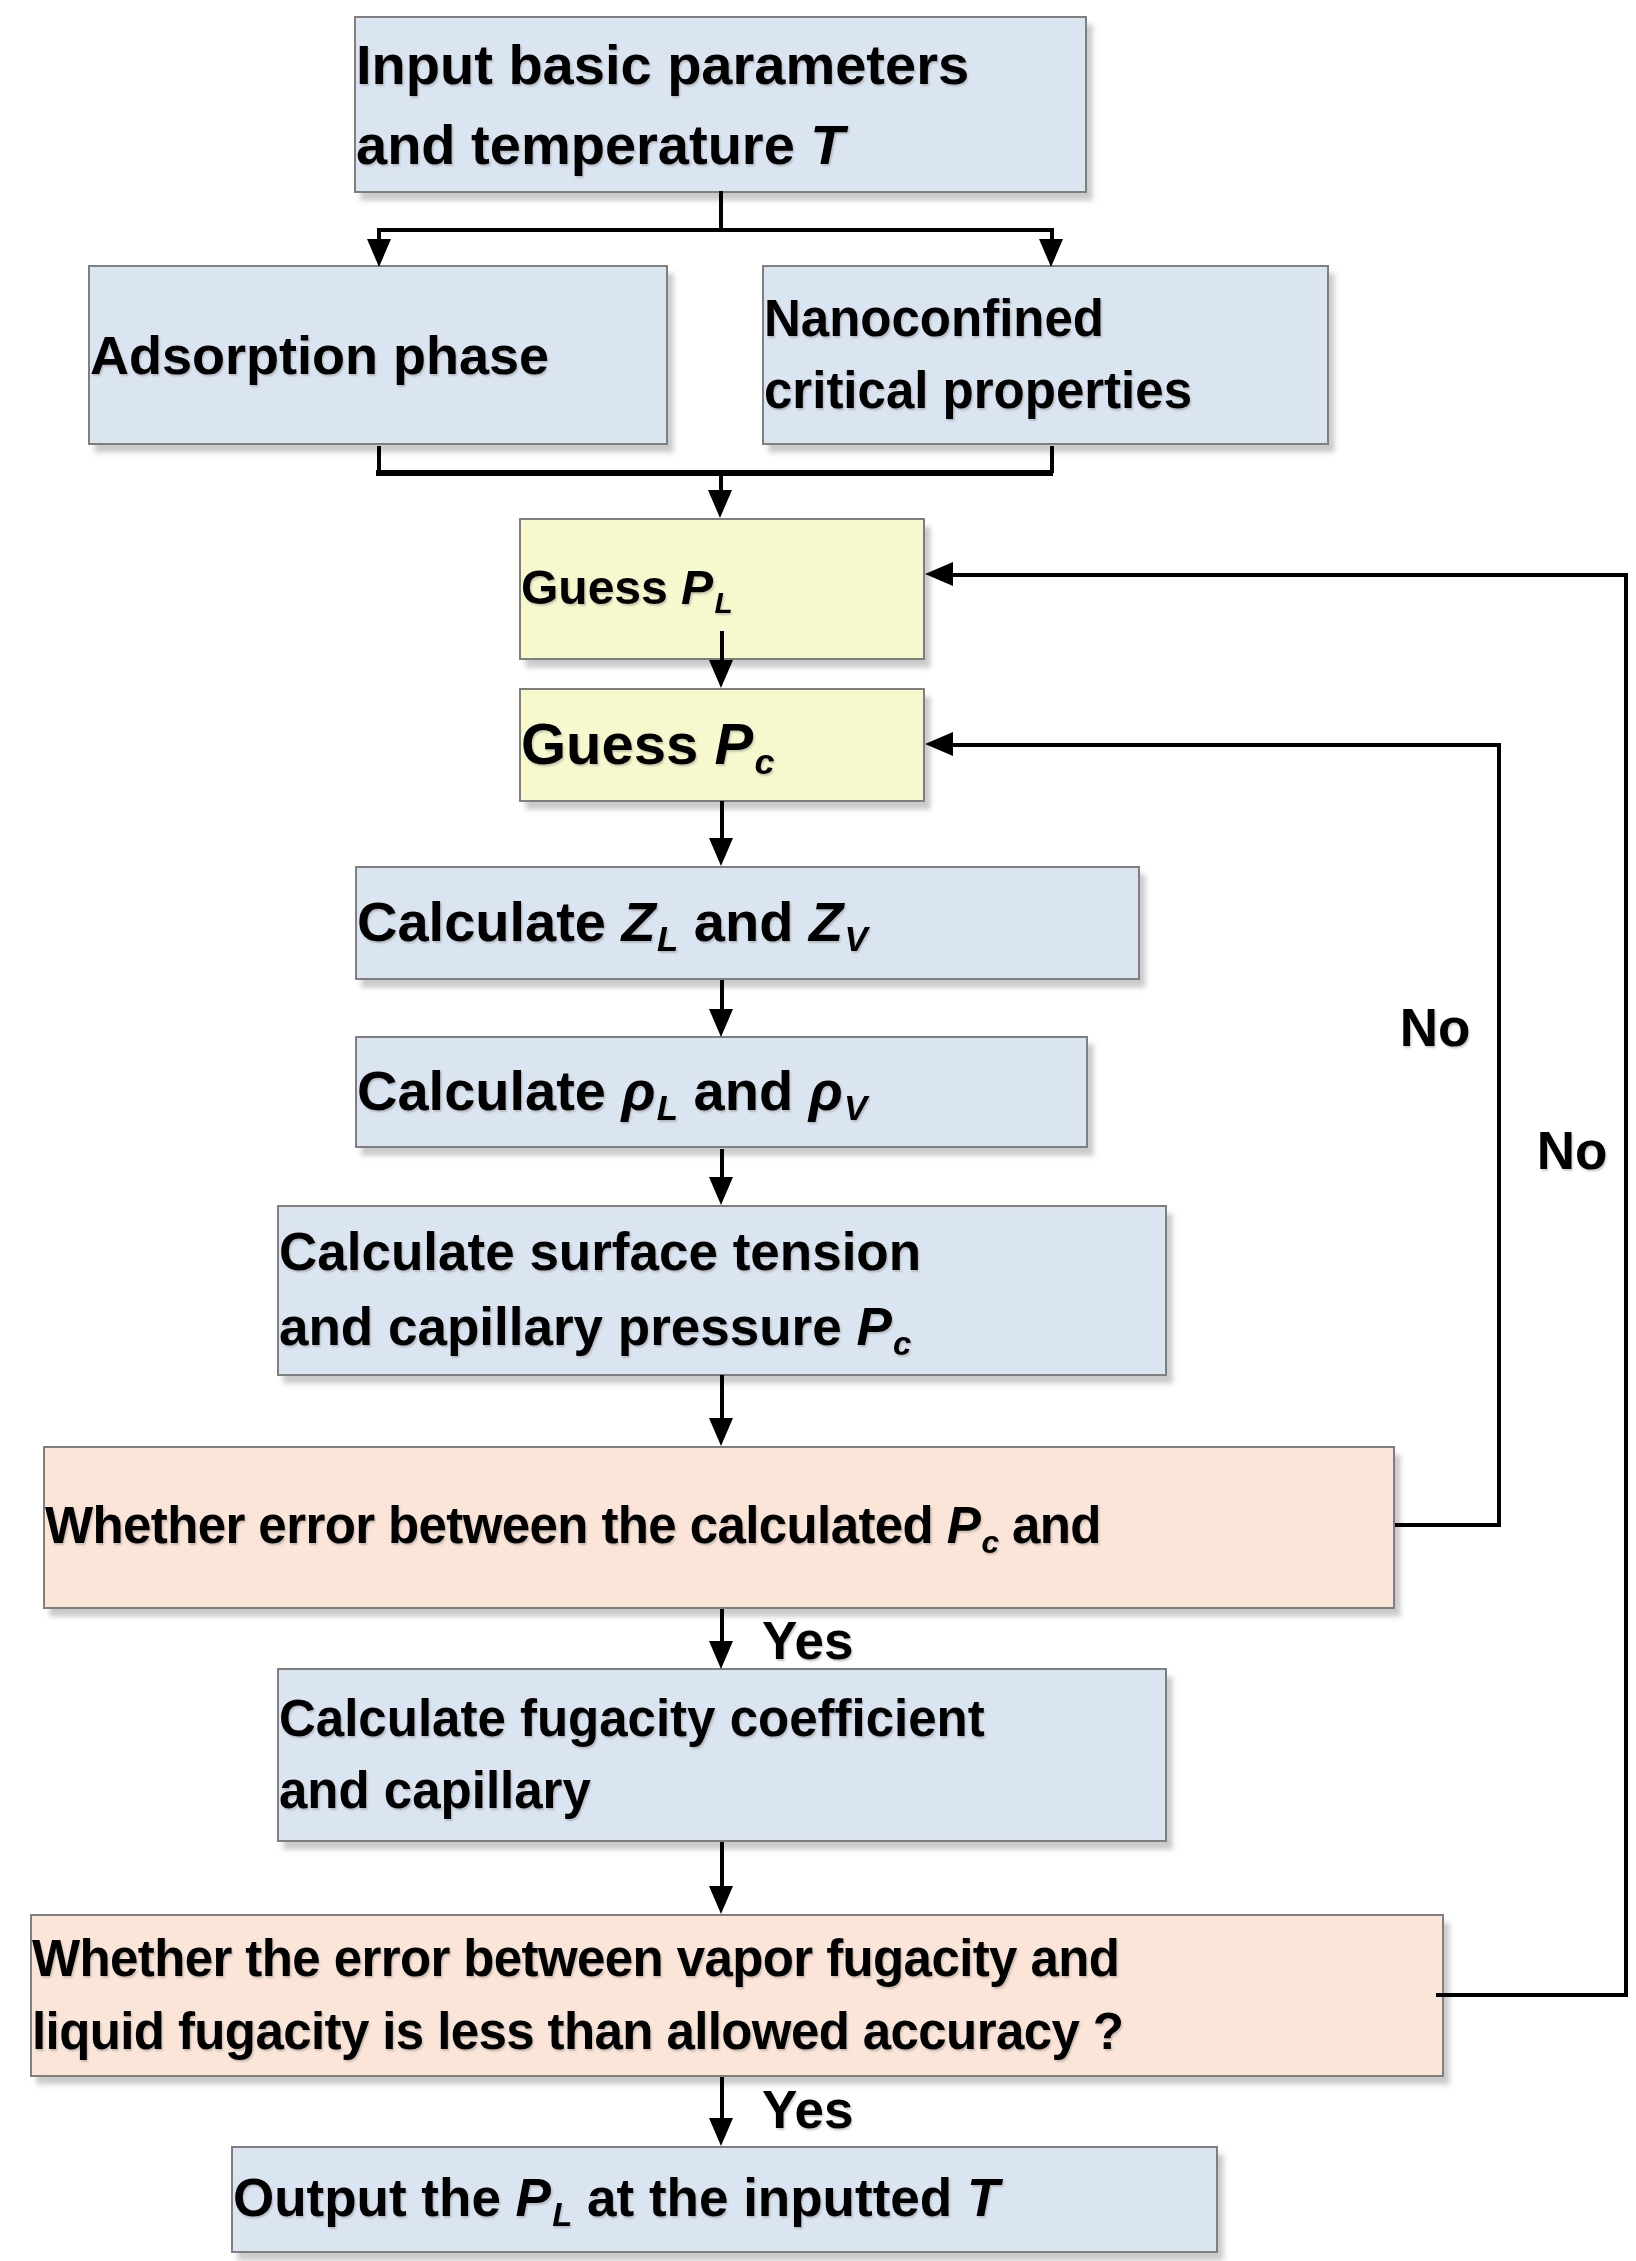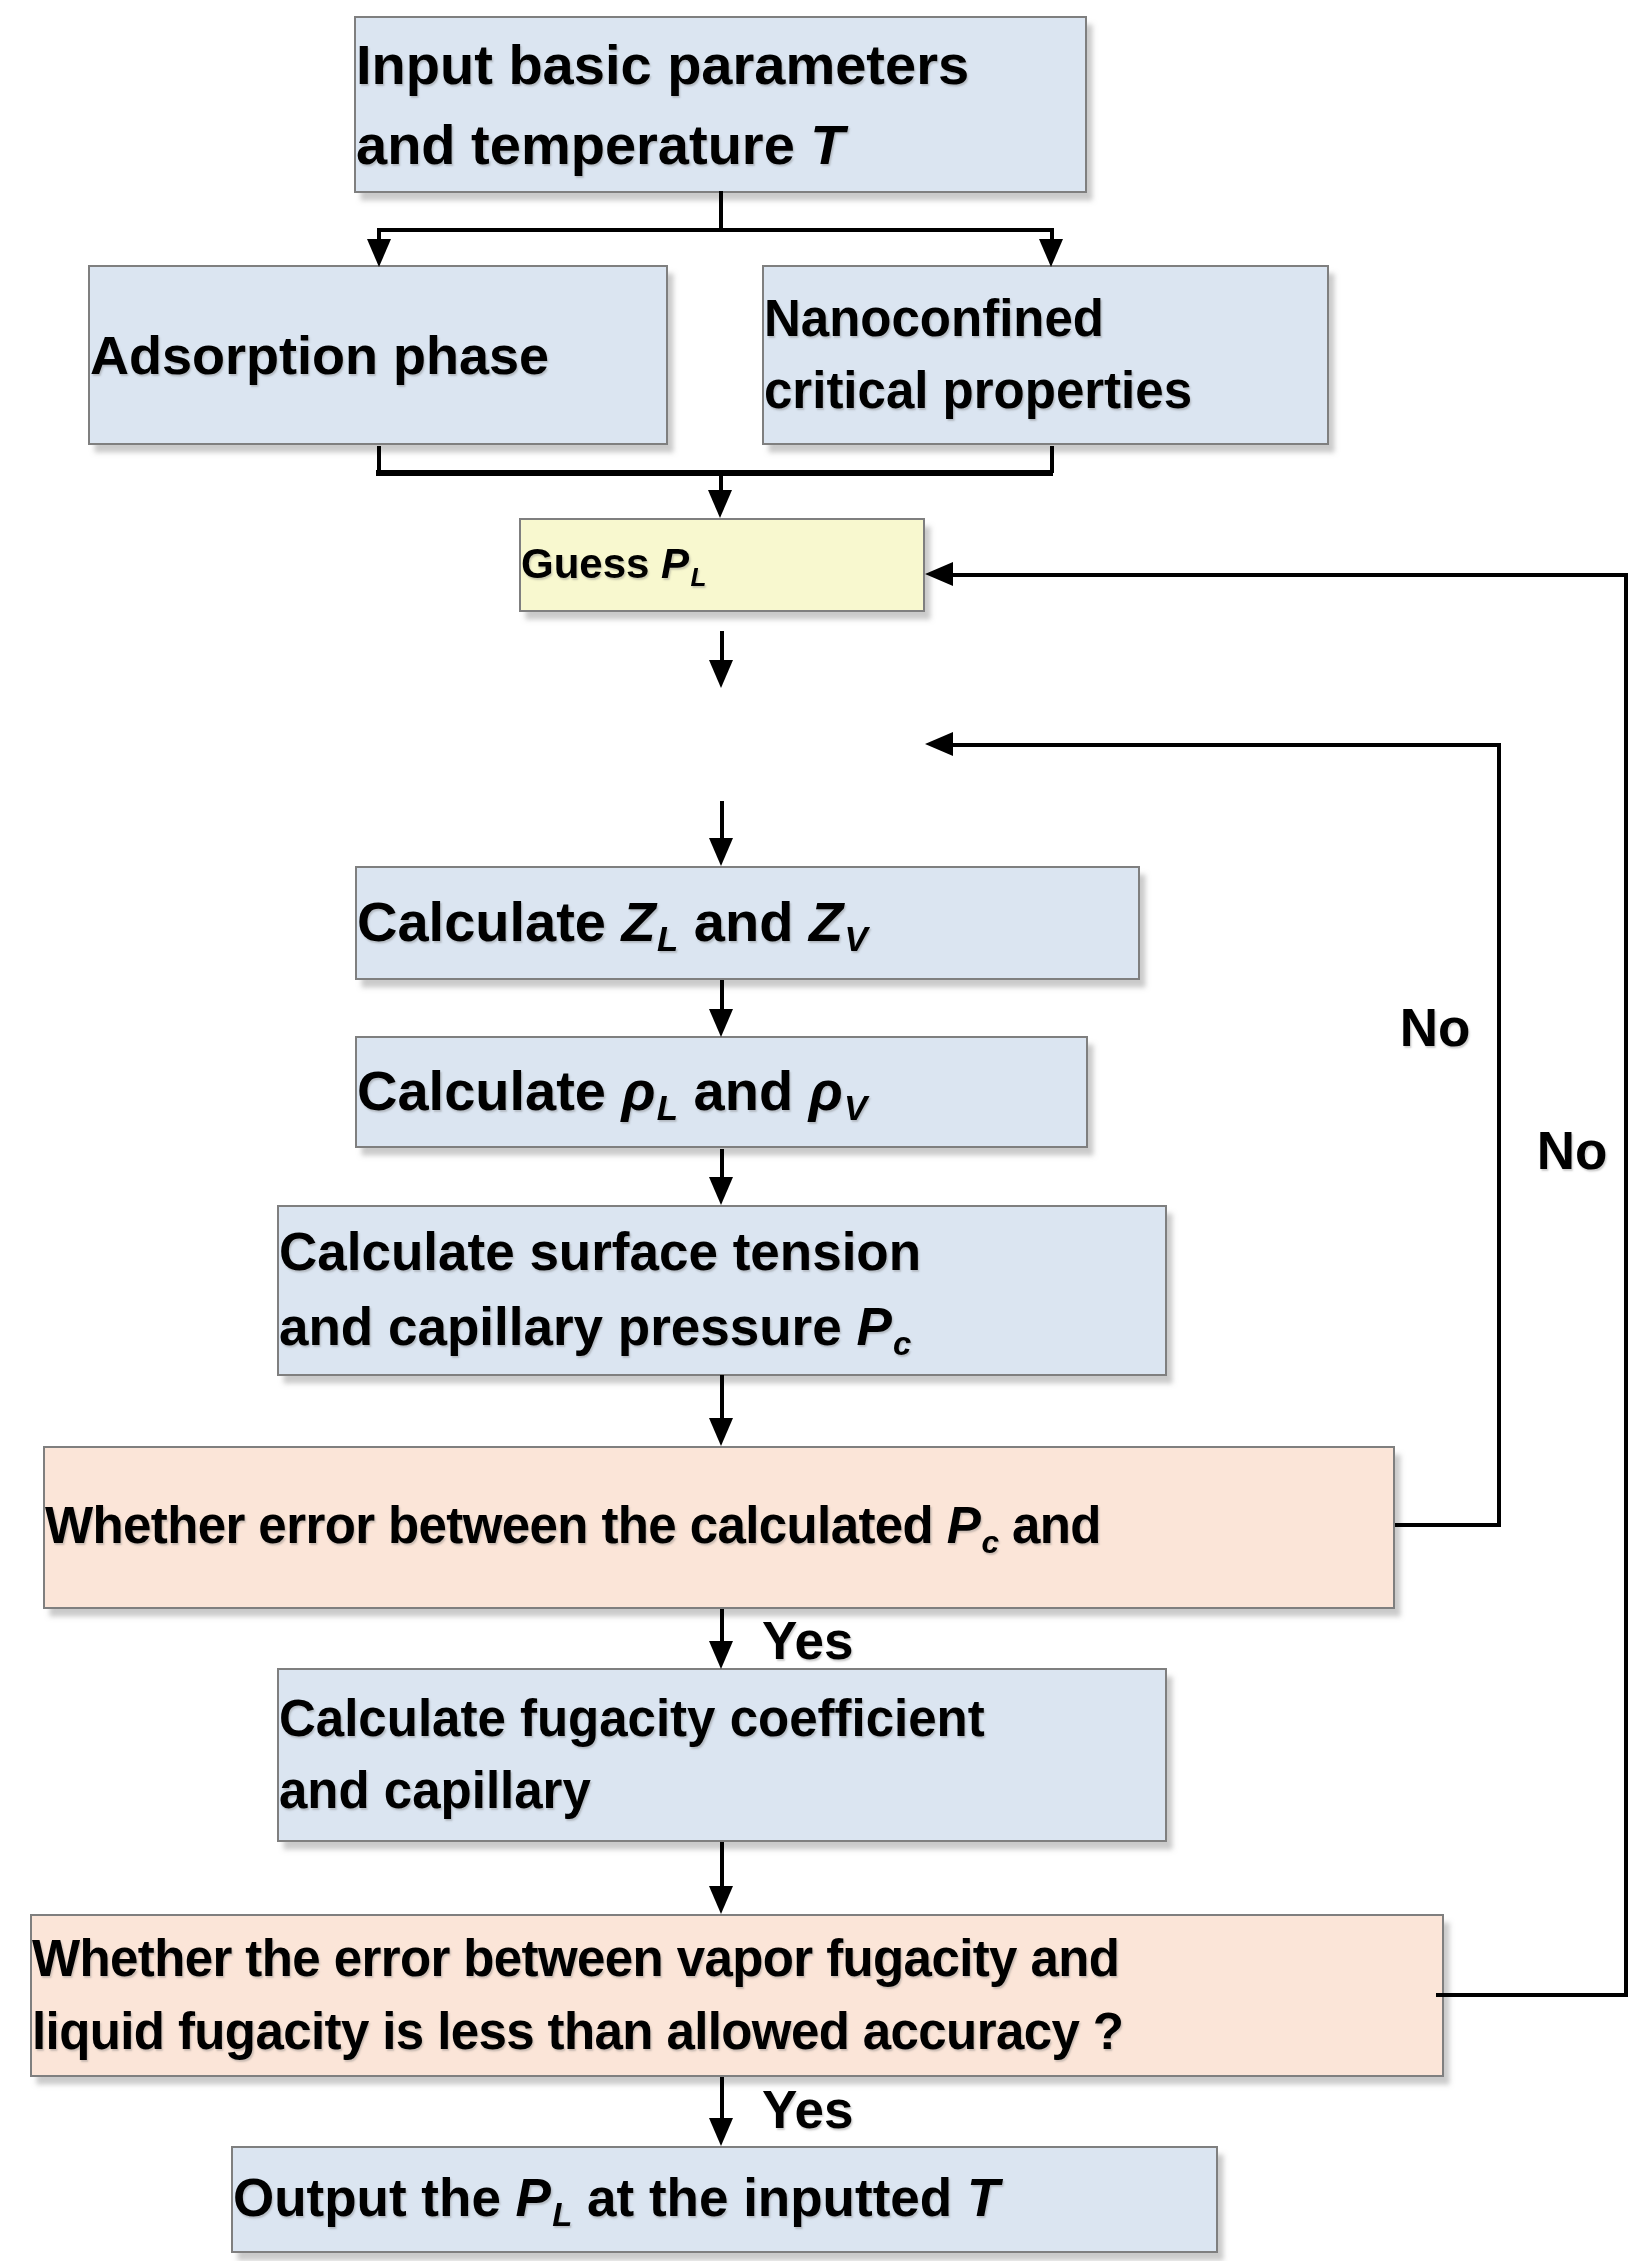--- a/index.html
+++ b/index.html
@@ -55,22 +55,25 @@
       <div class="line"><span>Input basic parameters</span></div>
       <div class="line"><span>and temperature </span><span class="it">T</span></div>
     </div>
   <div class="box blue" style="left:88px;top:265px;width:580px;height:180px;font-size:54px;">
       <div class="line"><span>Adsorption phase</span></div>
     </div>
   <div class="box blue" style="left:762px;top:265px;width:567px;height:180px;font-size:51px;">
       <div class="line"><span>Nanoconfined</span></div>
       <div class="line"><span>critical properties</span></div>
     </div>
-  <div class="box yellow" style="left:519px;top:518px;width:406px;height:94px;font-size:42px;">
+  <div class="box yellow" style="left:519px;top:518px;width:406px;height:142px;font-size:48px;">
       <div class="line"><span>Guess </span><span class="it">P</span><span class="sb">L</span></div>
+    </div>
+  <div class="box yellow" style="left:519px;top:688px;width:406px;height:114px;font-size:58px;">
+      <div class="line"><span>Guess </span><span class="it">P</span><span class="sb">c</span></div>
     </div>
   <div class="box blue" style="left:355px;top:866px;width:785px;height:114px;font-size:56px;">
       <div class="line"><span>Calculate </span><span class="it">Z</span><span class="sb">L</span><span> and </span><span class="it">Z</span><span class="sb">V</span></div>
     </div>
   <div class="box blue" style="left:355px;top:1036px;width:733px;height:112px;font-size:56px;">
       <div class="line"><span>Calculate </span><span class="it">ρ</span><span class="sb">L</span><span> and </span><span class="it">ρ</span><span class="sb">V</span></div>
     </div>
   <div class="box blue" style="left:277px;top:1205px;width:890px;height:171px;font-size:53px;">
       <div class="line"><span>Calculate surface tension</span></div>
       <div class="line"><span>and capillary pressure </span><span class="it">P</span><span class="sb">c</span></div>

